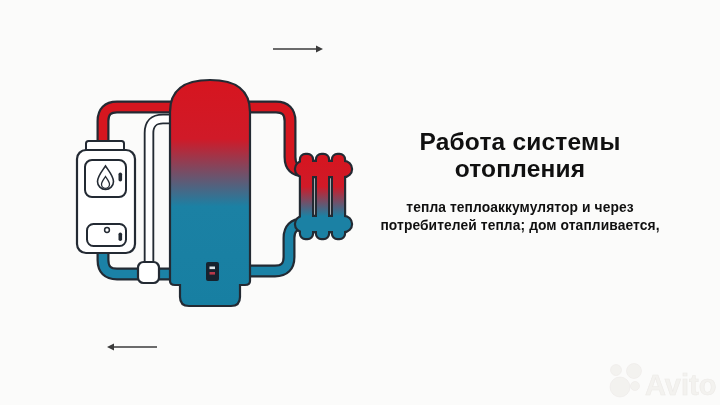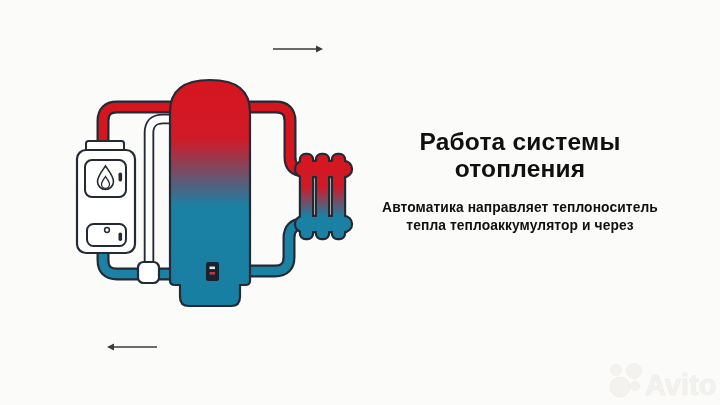--- a/index.html
+++ b/index.html
@@ -131,18 +131,18 @@
       <circle cx="616" cy="370" r="5.5"></circle>
       <circle cx="634" cy="371" r="7.5"></circle>
       <circle cx="635" cy="386" r="4.5"></circle>
       <text x="645" y="395" font-family="Liberation Sans, sans-serif" font-size="29" font-weight="bold">Avito</text>
     </g>
   </svg>
 
   <div id="text-block">
     <div class="title">Работа системы отопления</div>
     <div class="description">
-      <div>Автоматика направляет теплоноситель</div>
       <div>тепла теплоаккумулятор и через</div>
+      <div>потребителей тепла; дом отапливается,</div>
     </div>
   </div>
 
 </div>
 
 </body></html>

